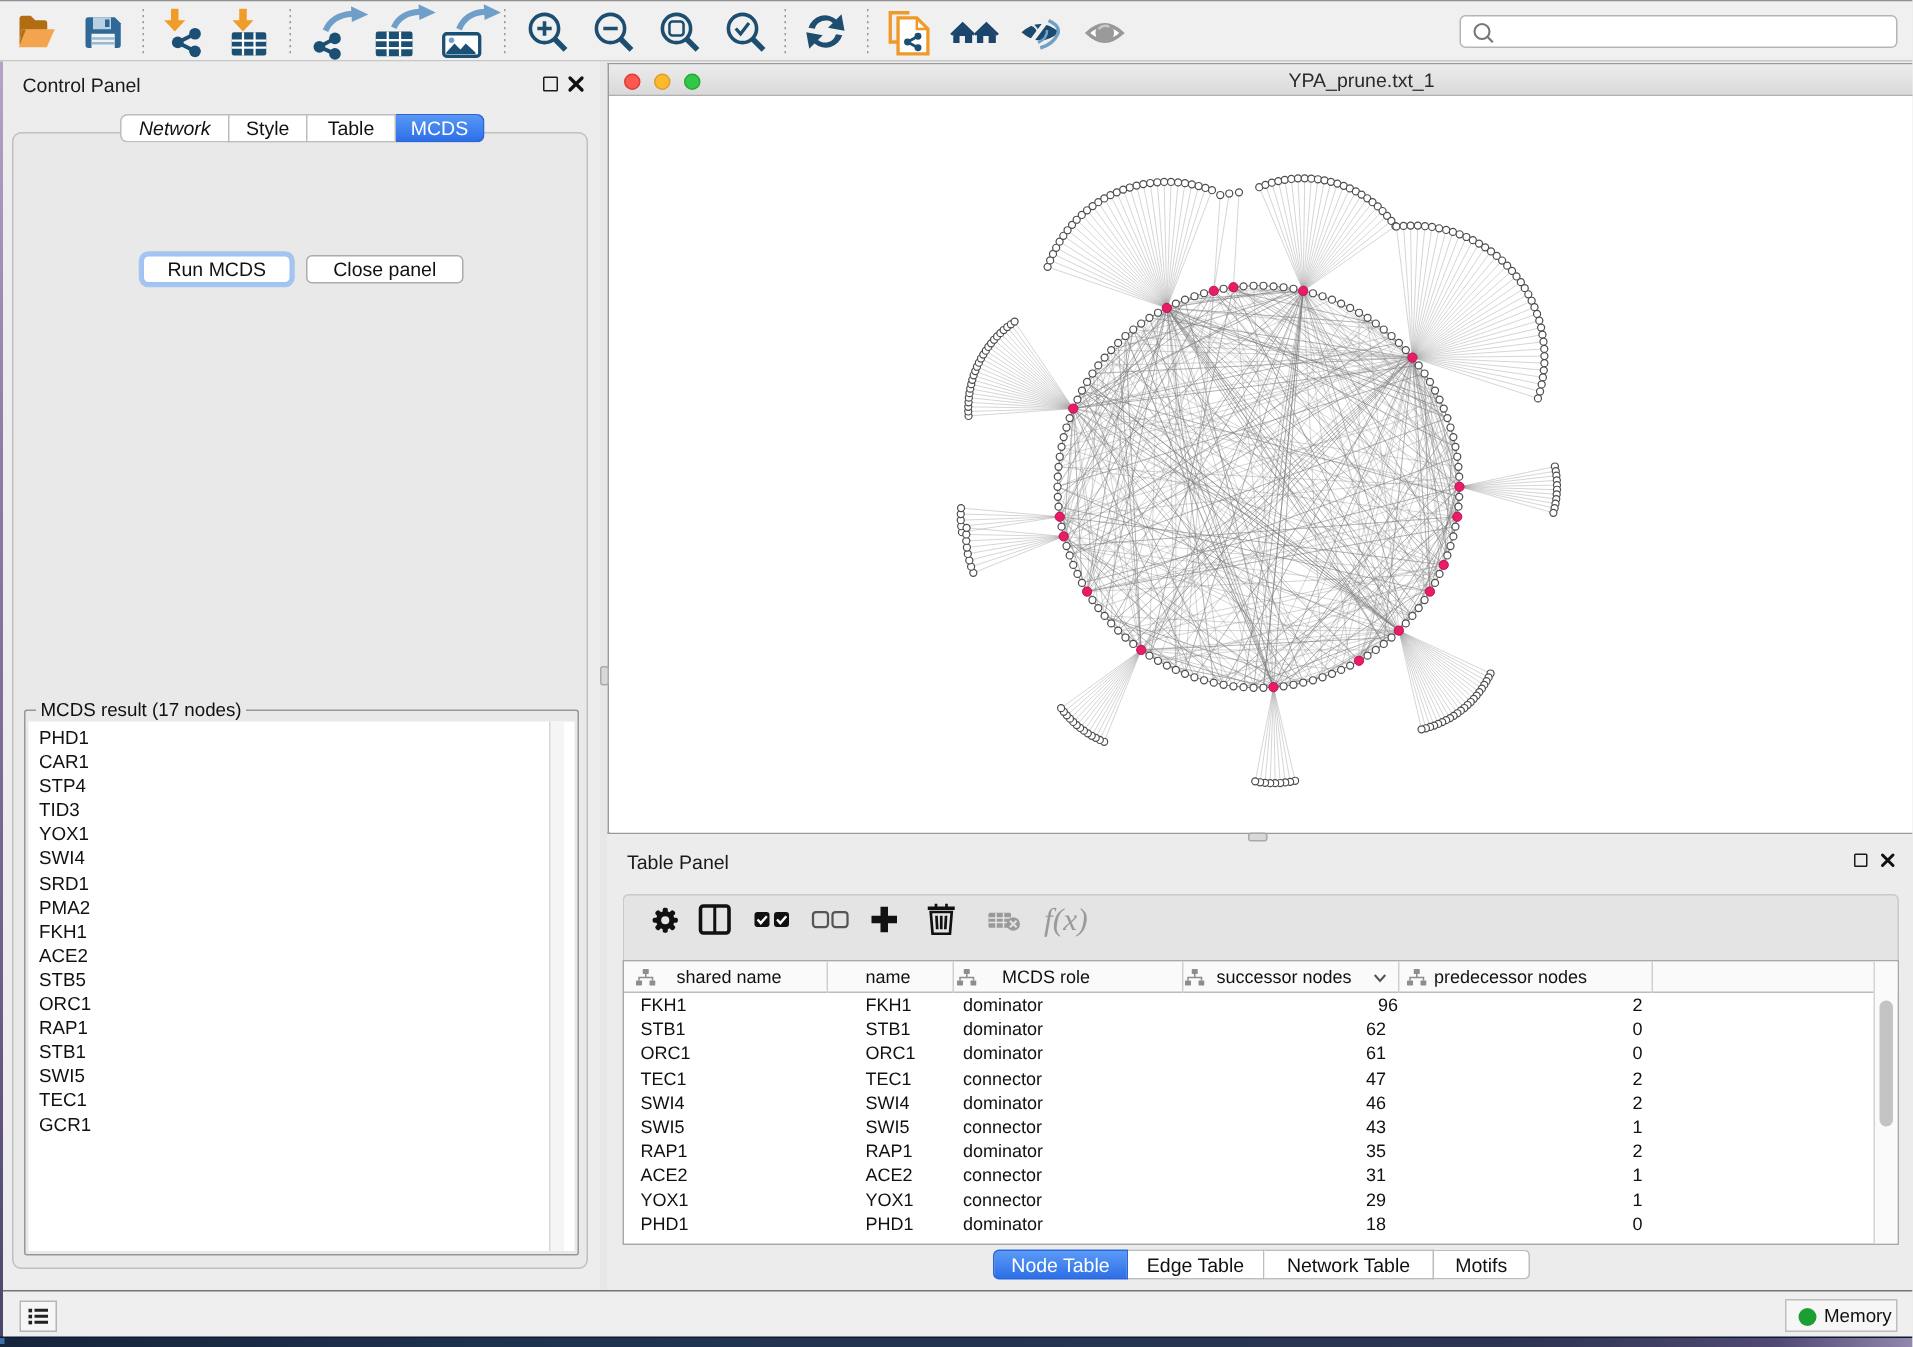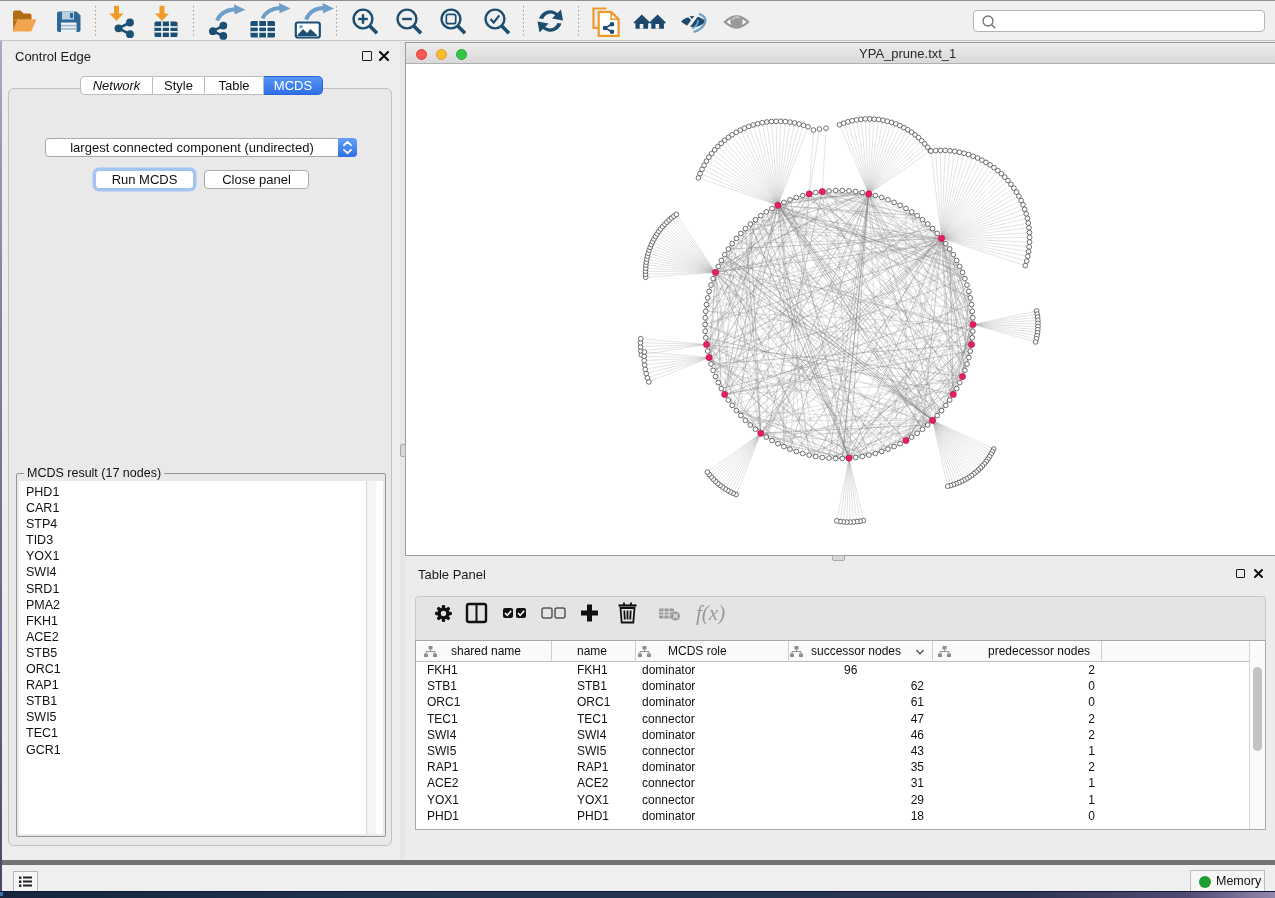--- a/index.html
+++ b/index.html
@@ -154,45 +154,36 @@
   <svg width="18" height="18" style="position:absolute;left:6px;top:2px;">
         <circle cx="8" cy="8" r="5" fill="none" stroke="#777" stroke-width="1.4"></circle>
         <line x1="11.7" y1="11.7" x2="15.2" y2="15.2" stroke="#777" stroke-width="1.4"></line>
       </svg>
 </div>
 </div>
 
 <div class="abs" style="left:0;top:41px;width:2px;height:857px;background:linear-gradient(180deg,#b4a4c4,#8d7da6 30%,#6f5f8c 70%,#4c4568);"></div>
 
 <div class="abs" id="cpanel" style="left:2px;top:41px;width:398px;height:819px;background:#ededed;">
-  <div class="abs" style="left:13px;top:8px;font-size:13px;color:#1a1a1a;">Control Edge</div>
+  <div class="abs" style="left:13px;top:8px;font-size:13px;color:#1a1a1a;">Control Panel</div>
   <div class="abs" style="left:360px;top:10px;width:10px;height:10px;border:1.6px solid #1a1a1a;border-radius:1px;"></div>
   <svg class="abs" style="left:376px;top:9px;" width="12" height="12" viewBox="0 0 12 12">
       <path d="M2 2 L10 10 M10 2 L2 10" stroke="#111" stroke-width="2.2" stroke-linecap="round"></path>
     </svg>
 
   <div class="abs" style="left:6px;top:47px;width:384px;height:758px;background:#e9e9e9;border:1px solid #c0c0c0;border-radius:6px;"></div>
 
   <div class="abs" style="left:78px;top:35px;height:19px;display:flex;font-size:13px;">
     <div style="width:72px;background:#fff;border:1px solid #bdbdbd;border-right:none;border-radius:5px 0 0 5px;display:flex;align-items:center;justify-content:center;color:#111;font-style:italic;">Network</div>
     <div style="width:52px;background:#fff;border:1px solid #bdbdbd;border-right:none;display:flex;align-items:center;justify-content:center;color:#111;">Style</div>
     <div style="width:60px;background:#fff;border:1px solid #bdbdbd;display:flex;align-items:center;justify-content:center;color:#111;">Table</div>
     <div style="width:59px;background:linear-gradient(180deg,#5697f5,#2e6fe8);border:1px solid #2b66d9;border-left:none;border-radius:0 5px 5px 0;display:flex;align-items:center;justify-content:center;color:#fff;">MCDS</div>
   </div>
 
 
-  <div class="abs" style="left:43px;top:97px;width:312px;height:19px;background:#fff;border:1px solid #a9a9a9;border-radius:4px;">
-    <div class="abs" style="left:0;top:0;width:292px;height:17px;text-align:center;line-height:17px;font-size:13px;color:#111;">largest connected component (undirected)</div>
-    <div class="abs" style="right:-1px;top:-1px;width:19px;height:19px;background:linear-gradient(180deg,#64a1f7,#2e6fe8);border-radius:0 4px 4px 0;">
-      <svg width="19" height="19">
-          <path d="M6 7.2 L9.5 3.8 L13 7.2" fill="none" stroke="#fff" stroke-width="1.8" stroke-linecap="round" stroke-linejoin="round"></path>
-          <path d="M6 11.8 L9.5 15.2 L13 11.8" fill="none" stroke="#fff" stroke-width="1.8" stroke-linecap="round" stroke-linejoin="round"></path>
-        </svg>
-    </div>
-  </div>
 
   <div class="abs" style="left:93px;top:129px;width:99px;height:19px;background:#fff;border:1px solid #9ec2f7;border-radius:4px;box-shadow:0 0 0 2.5px rgba(110,165,245,0.55);font-size:13px;color:#111;text-align:center;line-height:17px;">Run MCDS</div>
   <div class="abs" style="left:202px;top:129px;width:105px;height:19px;background:#fff;border:1px solid #ababab;border-radius:4px;font-size:13px;color:#111;text-align:center;line-height:17px;">Close panel</div>
 
   <div class="abs" style="left:14px;top:432px;width:370px;height:364px;border:1px solid #979797;border-radius:2px;"></div>
   <div class="abs" style="left:22px;top:425px;background:#e9e9e9;padding:0 3px;font-size:12.5px;color:#111;">MCDS result (17 nodes)</div>
 
   <div class="abs" style="left:17px;top:440px;width:364px;height:353px;background:#fff;">
     <div class="abs" style="left:7px;top:3px;font-size:12.5px;color:#111;line-height:16.1px;white-space:pre;">PHD1
 CAR1
@@ -625,21 +616,21 @@
     <div class="abs" id="thead" style="left:0;top:0;width:849px;height:21px;background:#fafafa;border-bottom:1px solid #bcbcbc;font-size:12px;color:#111;">
       <div class="abs" style="left:135px;top:0;width:1px;height:21px;background:#cfcfcf;"></div>
       <div class="abs" style="left:219px;top:0;width:1px;height:21px;background:#cfcfcf;"></div>
       <div class="abs" style="left:372px;top:0;width:1px;height:21px;background:#cfcfcf;"></div>
       <div class="abs" style="left:516px;top:0;width:1px;height:21px;background:#cfcfcf;"></div>
       <div class="abs" style="left:685px;top:0;width:1px;height:21px;background:#cfcfcf;"></div>
       <div class="abs" style="left:35px;top:3px;">shared name</div>
       <div class="abs" style="left:161px;top:3px;">name</div>
       <div class="abs" style="left:252px;top:3px;">MCDS role</div>
       <div class="abs" style="left:395px;top:3px;">successor nodes</div>
-      <div class="abs" style="left:572px;top:3px;">predecessor nodes</div>
+      <div class="abs" style="left:540px;top:3px;">predecessor nodes</div>
       <svg class="abs" style="left:8px;top:5px;" width="13" height="12" viewBox="0 0 13 12">
           <g fill="#8d8d8d">
             <rect x="4.5" y="0" width="4" height="3.4" rx="0.5"></rect>
             <rect x="0" y="7.6" width="4" height="3.4" rx="0.5"></rect>
             <rect x="9" y="7.6" width="4" height="3.4" rx="0.5"></rect>
           </g>
           <path d="M6.5 3.4 v2 M2 7.6 v-2 h9 v2" stroke="#8d8d8d" stroke-width="1" fill="none"></path>
         </svg>
         <svg class="abs" style="left:222px;top:5px;" width="13" height="12" viewBox="0 0 13 12">
           <g fill="#8d8d8d">
@@ -667,21 +658,21 @@
         </svg>
         <svg class="abs" style="left:499px;top:7px;" width="10" height="8">
           <path d="M1.5 2 L5 6 L8.5 2" fill="none" stroke="#555" stroke-width="1.4"></path>
         </svg>
     </div>
     <div class="abs" id="tbody" style="left:0;top:21px;width:830px;font-size:12px;color:#111;">
         <div class="abs" style="left:0;top:0.0px;width:830px;height:16.2px;">
           <span class="abs" style="left:11px;top:1px;">FKH1</span>
           <span class="abs" style="left:161px;top:1px;">FKH1</span>
           <span class="abs" style="left:226px;top:1px;">dominator</span>
-          <span class="abs" style="left:428px;top:1px;width:100px;text-align:left;">96</span>
+          <span class="abs" style="left:416px;top:1px;width:100px;text-align:right;">96</span>
           <span class="abs" style="left:579px;top:1px;width:100px;text-align:right;">2</span>
         </div>
         <div class="abs" style="left:0;top:16.2px;width:830px;height:16.2px;">
           <span class="abs" style="left:11px;top:1px;">STB1</span>
           <span class="abs" style="left:161px;top:1px;">STB1</span>
           <span class="abs" style="left:226px;top:1px;">dominator</span>
           <span class="abs" style="left:408px;top:1px;width:100px;text-align:right;">62</span>
           <span class="abs" style="left:579px;top:1px;width:100px;text-align:right;">0</span>
         </div>
         <div class="abs" style="left:0;top:32.4px;width:830px;height:16.2px;">
@@ -739,23 +730,29 @@
           <span class="abs" style="left:226px;top:1px;">dominator</span>
           <span class="abs" style="left:408px;top:1px;width:100px;text-align:right;">18</span>
           <span class="abs" style="left:579px;top:1px;width:100px;text-align:right;">0</span>
         </div>
       </div>
     <div class="abs" style="left:833px;top:0;width:16px;height:188px;background:#fafafa;border-left:1px solid #d4d4d4;">
       <div class="abs" style="left:3px;top:26px;width:9px;height:84px;background:#c3c3c3;border-radius:5px;"></div>
     </div>
   </div>
 
+  <div class="abs" style="left:257px;top:277px;height:20px;display:flex;font-size:13px;">
+    <div style="width:90px;background:linear-gradient(180deg,#5a9af6,#2e6fe8);border:1px solid #2b66d9;border-radius:4px 0 0 4px;display:flex;align-items:center;justify-content:center;color:#fff;">Node Table</div>
+    <div style="width:91px;background:#fff;border:1px solid #bdbdbd;border-left:none;display:flex;align-items:center;justify-content:center;color:#111;">Edge Table</div>
+    <div style="width:113px;background:#fff;border:1px solid #bdbdbd;border-left:none;display:flex;align-items:center;justify-content:center;color:#111;">Network Table</div>
+    <div style="width:64px;background:#fff;border:1px solid #bdbdbd;border-left:none;border-radius:0 4px 4px 0;display:flex;align-items:center;justify-content:center;color:#111;">Motifs</div>
+  </div>
 </div>
 
-<div class="abs" id="bottombar" style="left:2px;top:860px;width:1273px;height:31px;background:#efefef;border-top:5px solid #737373;">
+<div class="abs" id="bottombar" style="left:2px;top:860px;width:1273px;height:31px;background:#efefef;border-top:1px solid #737373;">
   <div class="abs" style="left:11px;top:6px;width:25px;height:21px;background:#f6f6f6;border:1px solid #b5b5b5;">
     <svg width="23" height="19">
         <g stroke="#222" stroke-width="2">
           <line x1="9" y1="5.5" x2="18" y2="5.5"></line>
           <line x1="9" y1="9.5" x2="18" y2="9.5"></line>
           <line x1="9" y1="13.5" x2="18" y2="13.5"></line>
         </g>
         <g fill="#222">
           <rect x="5" y="4.5" width="2.4" height="2.4"></rect>
           <rect x="5" y="8.5" width="2.4" height="2.4"></rect>

